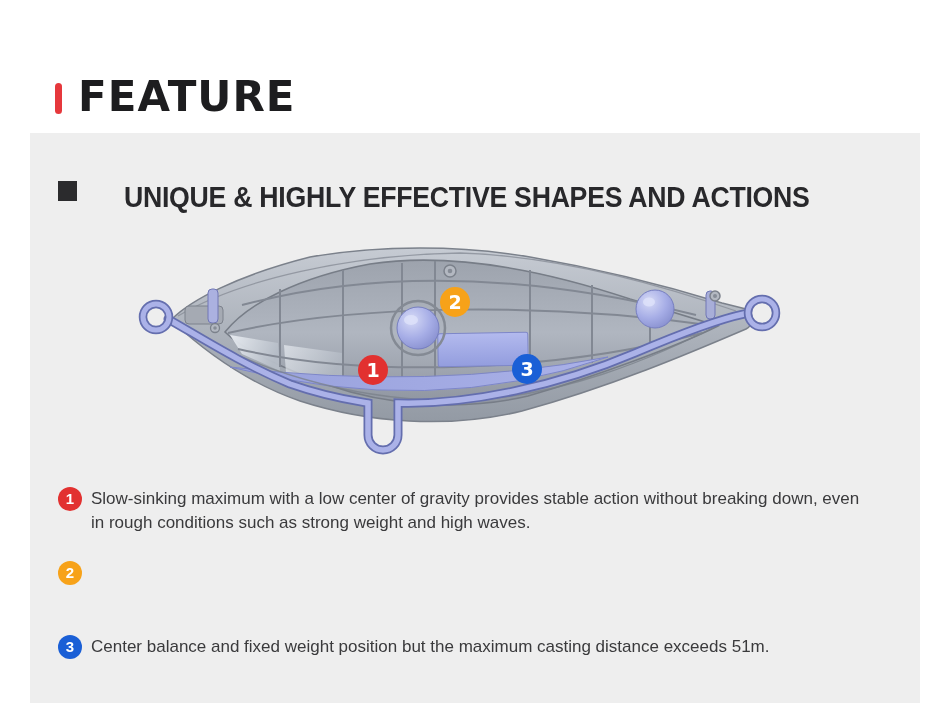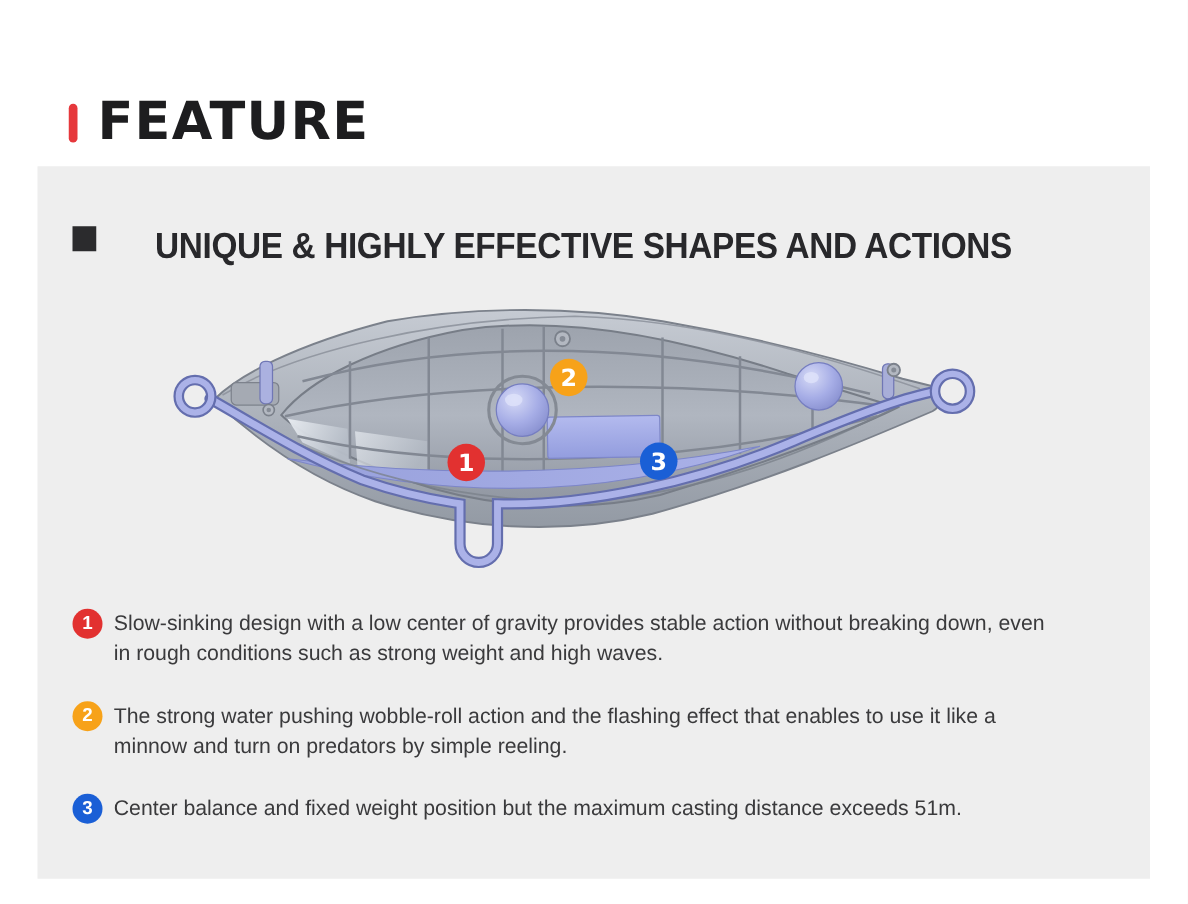--- a/index.html
+++ b/index.html
@@ -195,30 +195,26 @@
           <circle cx="397" cy="130" r="15" fill="#1a5fd6"></circle>
           <text x="397" y="137" text-anchor="middle" font-size="19" font-weight="bold" fill="#ffffff">3</text>
         </g>
       </svg>
     </div>
 
     <ul class="features">
       <li class="feature-item fi-1">
         <span class="num-badge" style="background-color: rgb(226, 49, 48);">1</span>
         <p class="feature-text">
-          <span class="line">Slow-sinking design with a low center of gravity provides stable action without breaking down, even</span>
+          <span class="line">Slow-sinking maximum with a low center of gravity provides stable action without breaking down, even</span>
           <span class="line">in rough conditions such as strong weight and high waves.</span>
         </p>
       </li>
       <li class="feature-item fi-2">
         <span class="num-badge" style="background-color: rgb(247, 162, 25);">2</span>
-        <p class="feature-text">
-          <span class="line">The strong water pushing wobble-roll action and the flashing effect that enables to use it like a</span>
-          <span class="line">minnow and turn on predators by simple reeling.</span>
-        </p>
       </li>
       <li class="feature-item fi-3">
         <span class="num-badge" style="background-color: rgb(26, 95, 214);">3</span>
         <p class="feature-text">
           <span class="line">Center balance and fixed weight position but the maximum casting distance exceeds 51m.</span>
         </p>
       </li>
     </ul>
 
   </div>

